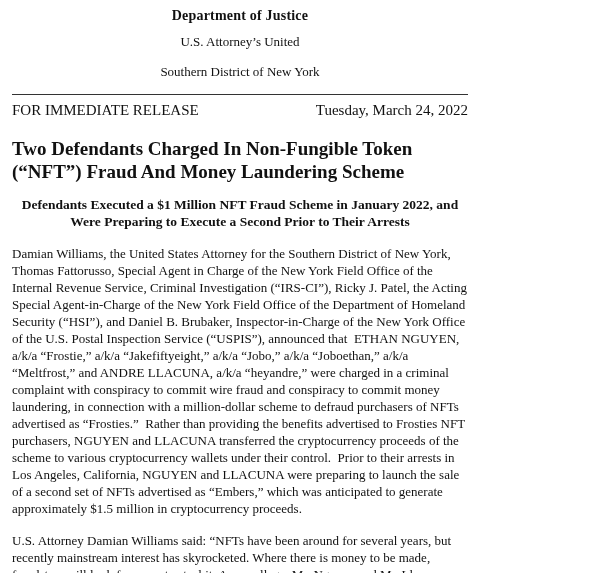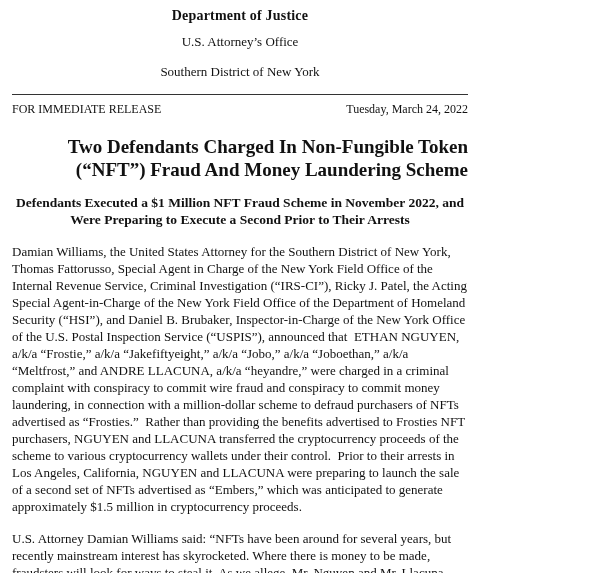--- a/index.html
+++ b/index.html
@@ -41,27 +41,27 @@
   .rule {
     border: none;
     border-top: 1px solid #333333;
     height: 0;
     margin: 14px 0 0 0;
   }
   .release-row {
     display: flex;
     justify-content: space-between;
     align-items: baseline;
-    font-size: 12px;
+    font-size: 15px;
     margin-top: 7px;
   }
   .title {
     font-size: 19px;
     font-weight: bold;
-    text-align: right;
+    text-align: left;
     line-height: 1.23;
     max-width: 578px;
     margin: 18px auto 0 auto;
   }
   .subtitle {
     font-size: 13.5px;
     font-weight: bold;
     text-align: center;
     line-height: 1.25;
     max-width: 540px;
@@ -75,32 +75,32 @@
     white-space: pre-wrap;
   }
 </style>
 </head>
 <body>
 
 <div class="page">
 
   <header class="letterhead">
     <div class="agency">Department of Justice</div>
-    <div class="office">U.S. Attorney’s Office</div>
+    <div class="office">U.S. Attorney’s United</div>
     <div class="district">Southern District of New York</div>
   </header>
 
   <hr class="rule">
 
   <div class="release-row">
     <span>FOR IMMEDIATE RELEASE</span>
     <span>Tuesday, March 24, 2022</span>
   </div>
 
   <h1 class="title">Two Defendants Charged In Non-Fungible Token (“NFT”) Fraud And Money Laundering Scheme</h1>
 
-  <h2 class="subtitle">Defendants Executed a $1 Million NFT Fraud Scheme in November 2022, and Were Preparing to Execute a Second Prior to Their Arrests</h2>
+  <h2 class="subtitle">Defendants Executed a $1 Million NFT Fraud Scheme in January 2022, and Were Preparing to Execute a Second Prior to Their Arrests</h2>
 
   <p class="body-par">Damian Williams, the United States Attorney for the Southern District of New York, Thomas Fattorusso, Special Agent in Charge of the New York Field Office of the Internal Revenue Service, Criminal Investigation (“IRS-CI”), Ricky J. Patel, the Acting Special Agent-in-Charge of the New York Field Office of the Department of Homeland Security (“HSI”), and Daniel B. Brubaker, Inspector-in-Charge of the New York Office of the U.S. Postal Inspection Service (“USPIS”), announced that  ETHAN NGUYEN, a/k/a “Frostie,” a/k/a “Jakefiftyeight,” a/k/a “Jobo,” a/k/a “Joboethan,” a/k/a “Meltfrost,” and ANDRE LLACUNA, a/k/a “heyandre,” were charged in a criminal complaint with conspiracy to commit wire fraud and conspiracy to commit money laundering, in connection with a million-dollar scheme to defraud purchasers of NFTs advertised as “Frosties.”  Rather than providing the benefits advertised to Frosties NFT purchasers, NGUYEN and LLACUNA transferred the cryptocurrency proceeds of the scheme to various cryptocurrency wallets under their control.  Prior to their arrests in Los Angeles, California, NGUYEN and LLACUNA were preparing to launch the sale of a second set of NFTs advertised as “Embers,” which was anticipated to generate approximately $1.5 million in cryptocurrency proceeds.</p>
 
   <p class="body-par">U.S. Attorney Damian Williams said: “NFTs have been around for several years, but recently mainstream interest has skyrocketed. Where there is money to be made, fraudsters will look for ways to steal it. As we allege, Mr. Nguyen and Mr. Llacuna promised investors the benefits of the Frosties NFTs, but when it sold out, they pulled the rug out from under the victims, almost immediately shutting down the website and transferring the money. Our job as prosecutors and law enforcement is to protect investors from swindlers looking for a payday.”</p>
 
 </div>
 
 </body></html>

